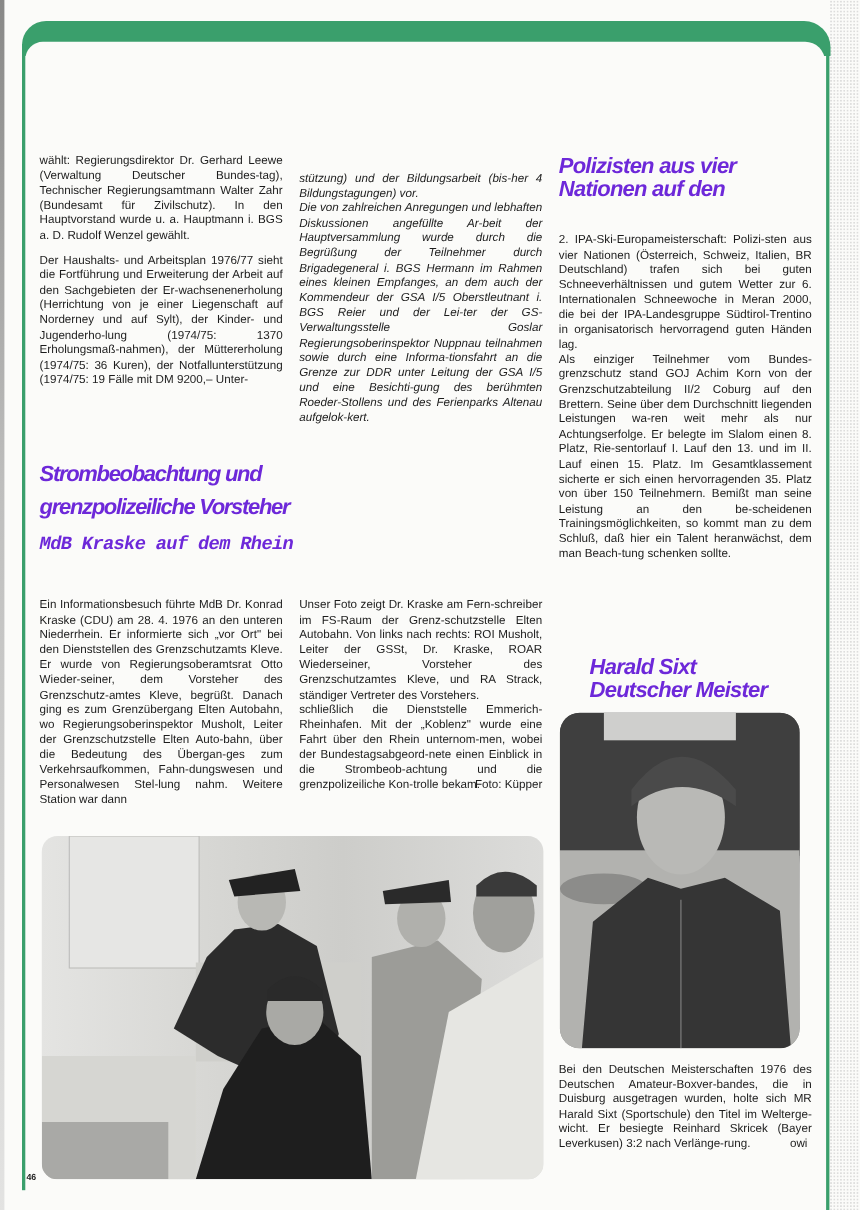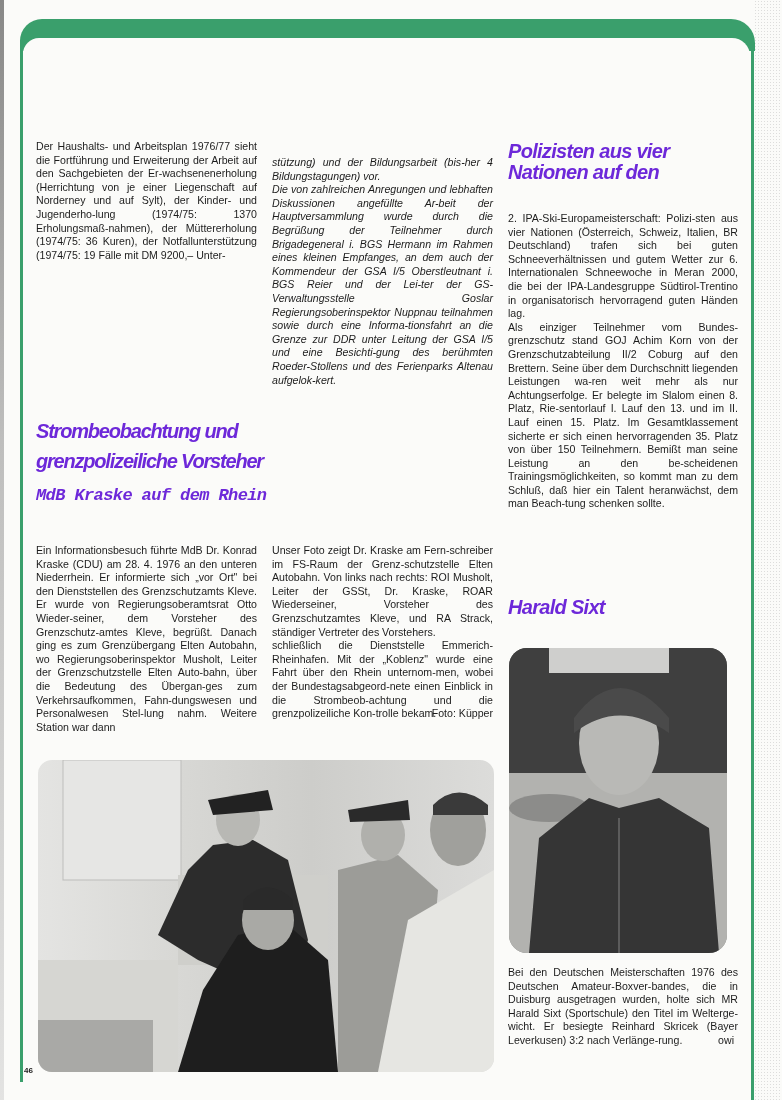--- a/index.html
+++ b/index.html
@@ -49,20 +49,21 @@
 
 <div class="scan-left"></div>
 <div class="scan-right"></div>
 
 <div class="frame-top"></div>
 <div class="frame-inner"></div>
 <div class="frame-left"></div>
 <div class="frame-right"></div>
 
 <div class="col c1" style="top:140px;">
+  <p>wählt: Regierungsdirektor Dr. Gerhard Leewe (Verwaltung Deutscher Bundes-tag), Technischer Regierungsamtmann Walter Zahr (Bundesamt für Zivilschutz). In den Hauptvorstand wurde u. a. Hauptmann i. BGS a. D. Rudolf Wenzel gewählt.</p>
   <p class="gap">Der Haushalts- und Arbeitsplan 1976/77 sieht die Fortführung und Erweiterung der Arbeit auf den Sachgebieten der Er-wachsenenerholung (Herrichtung von je einer Liegenschaft auf Norderney und auf Sylt), der Kinder- und Jugenderho-lung (1974/75: 1370 Erholungsmaß-nahmen), der Müttererholung (1974/75: 36 Kuren), der Notfallunterstützung (1974/75: 19 Fälle mit DM 9200,– Unter-</p>
 </div>
 <div class="col c2" style="top:156px;font-style:italic;">
   <p>stützung) und der Bildungsarbeit (bis-her 4 Bildungstagungen) vor.</p>
   <p>Die von zahlreichen Anregungen und lebhaften Diskussionen angefüllte Ar-beit der Hauptversammlung wurde durch die Begrüßung der Teilnehmer durch Brigadegeneral i. BGS Hermann im Rahmen eines kleinen Empfanges, an dem auch der Kommendeur der GSA I/5 Oberstleutnant i. BGS Reier und der Lei-ter der GS-Verwaltungsstelle Goslar Regierungsoberinspektor Nuppnau teilnahmen sowie durch eine Informa-tionsfahrt an die Grenze zur DDR unter Leitung der GSA I/5 und eine Besichti-gung des berühmten Roeder-Stollens und des Ferienparks Altenau aufgelok-kert.</p>
 </div>
 
 <div style="position:absolute; left:508px; top:141px; width:235px;">
   <h2 class="headline h-side" style="margin:0;">
     <span>Polizisten aus vier</span><br>
@@ -109,23 +110,24 @@
     <path d="M300 110 L360 95 L400 130 L385 312 L300 312 Z" fill="#9c9c98"></path>
     <ellipse cx="345" cy="75" rx="22" ry="26" fill="#b0b0ac"></ellipse>
     <path d="M310 50 L370 40 L372 60 L312 62 Z" fill="#2a2a2a"></path>
 
     <path d="M340 312 L370 160 L456 110 L456 312 Z" fill="#e6e6e2"></path>
     <ellipse cx="420" cy="70" rx="28" ry="36" fill="#a0a09c"></ellipse>
     <path d="M395 45 Q420 20 450 45 L450 55 L395 55 Z" fill="#3a3a3a"></path>
   </svg>
 </div>
 
-<div style="position:absolute; left:508px; top:597px; width:235px;">
+<div style="position:absolute; left:536px; top:597px; width:235px;">
   <h2 class="headline h-side">
     <span>Harald Sixt</span><br>
+    <span>Deutscher Meister</span>
   </h2>
 </div>
 
 <div class="photo photo-sixt" title="Portrait of Harald Sixt in a dark zip-up track jacket, trees in the background">
   <svg width="218" height="305" viewBox="0 0 218 305">
     <rect x="0" y="0" width="218" height="130" fill="#3f3f3f"></rect>
     <rect x="40" y="0" width="120" height="25" fill="#cfcfcd"></rect>
     <rect x="0" y="125" width="218" height="180" fill="#b2b2af"></rect>
     <ellipse cx="40" cy="160" rx="40" ry="14" fill="#8c8c8a"></ellipse>
     <path d="M20 305 L30 190 L80 150 L110 160 L150 150 L200 180 L210 305 Z" fill="#353535"></path>

